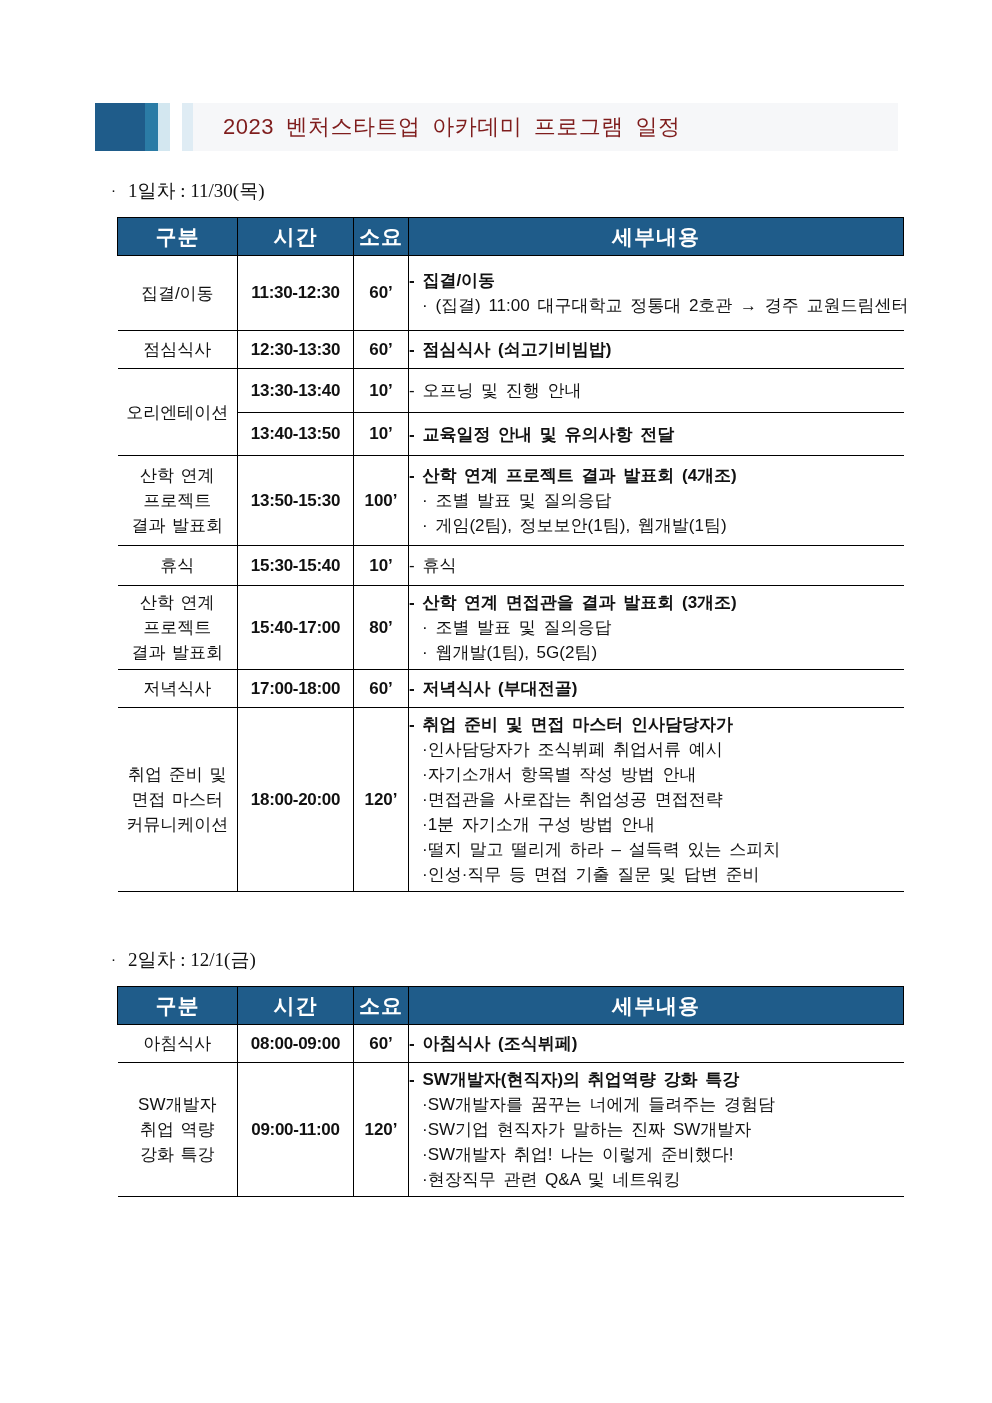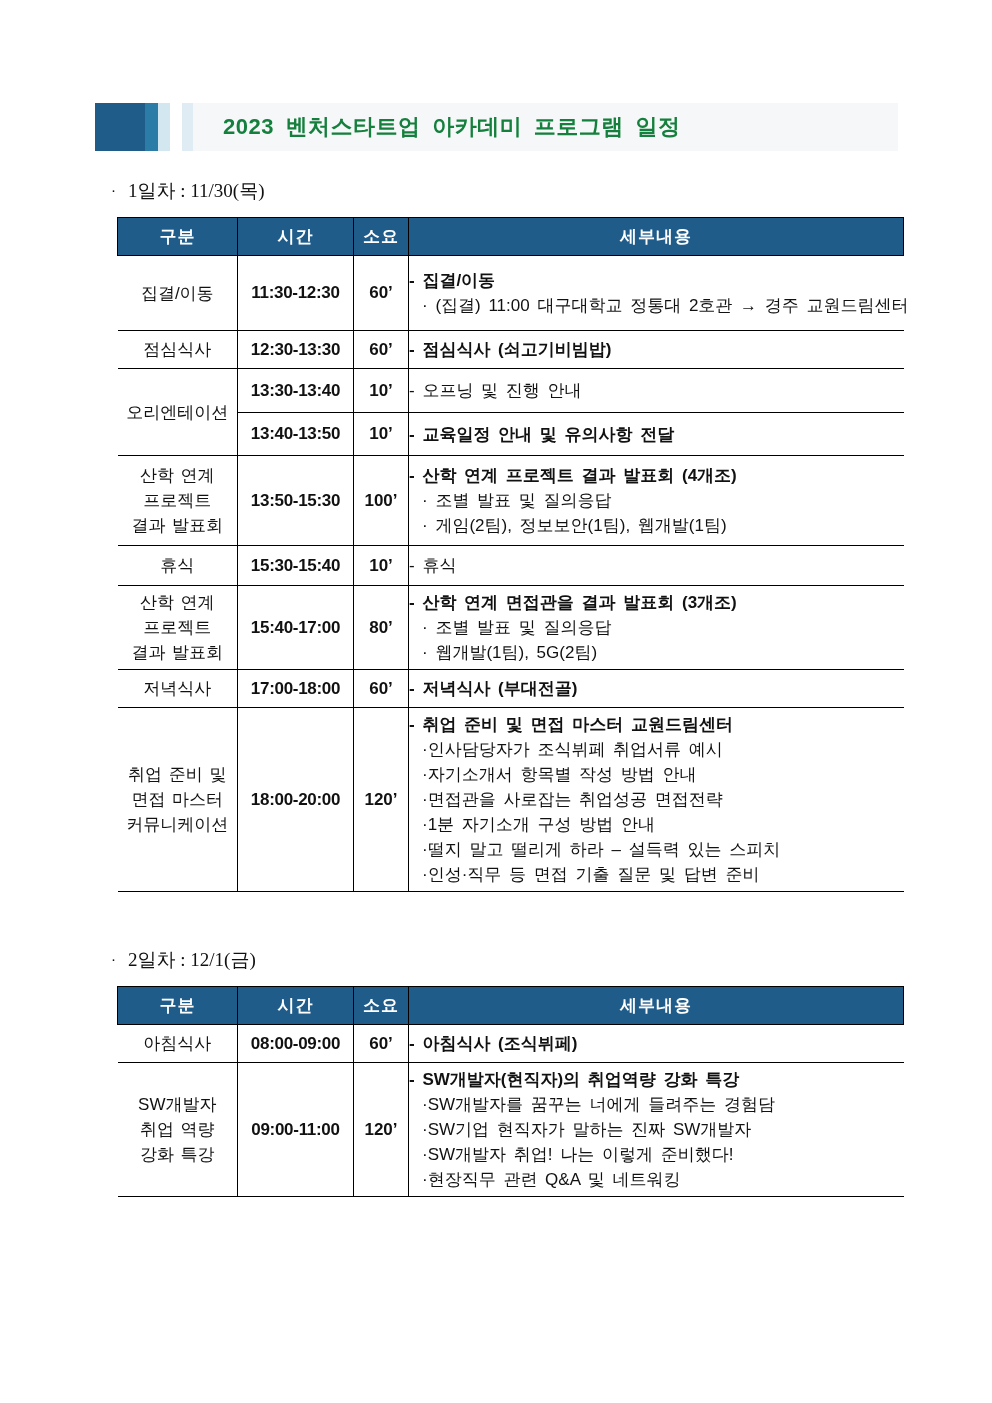--- a/index.html
+++ b/index.html
@@ -19,42 +19,42 @@
   .deco-square{left:0;width:50px;background:var(--deco-dark,#1f5c8a);}
   .deco-s1{left:50px;width:13px;background:var(--deco-teal,#2b7ca6);}
   .deco-s2{left:63px;width:12px;background:var(--deco-pale1,#d3e7f0);}
   .deco-s3{left:87px;width:11px;background:var(--deco-pale2,#dfecf4);}
   .title-bar{
     position:absolute;left:98px;top:0;width:705px;height:48px;
     background:var(--titlebar-bg,#f6f7f9);
     display:flex;align-items:center;
   }
   .title-bar .t{
-    padding-left:30px;font-weight:bold;font-size:22px;letter-spacing:0.5px;
-    word-spacing:5px;color:#15803d;white-space:nowrap;
+    padding-left:30px;font-weight:normal;font-size:22px;letter-spacing:0.5px;
+    word-spacing:5px;color:#7f1d1d;white-space:nowrap;
   }
   
   .content{position:absolute;top:151px;left:117px;width:790px;}
   .day-section{margin:0;}
   .day-label{
     font-family:"Liberation Serif","DejaVu Serif",serif;
     font-size:19px;color:#111;
     margin:27px 0 13px -6px;
     display:flex;align-items:center;
   }
   .day-label .bullet{font-size:15px;margin-right:12px;}
   
   table.schedule{
     border-collapse:collapse;table-layout:fixed;width:786px;
   }
   table.schedule th{
     background:var(--header-bg,#1f5c8a);
     color:var(--header-text,#fff);
     border:1.5px solid #000;
-    font-weight:bold;font-size:17px;
+    font-weight:bold;font-size:21px;
     height:37px;padding:0;letter-spacing:1px;margin-top:36px;
   }
   table.schedule td{
     border-bottom:1.2px solid #000;
     font-size:17px;vertical-align:middle;padding:4px 0;
   }
   td.cat,td.time,td.dur{border-right:1.2px solid #000;text-align:center;}
   td.cat{line-height:25px;word-spacing:2px;}
   td.time{font-weight:bold;font-size:16px;letter-spacing:-0.3px;}
   td.dur{font-weight:bold;font-size:16px;}
@@ -188,21 +188,21 @@
             </tr>
             <tr style="height: 178px;">
               <td class="cat">
                 <div>취업 준비 및</div>
                 <div>면접 마스터</div>
                 <div>커뮤니케이션</div>
               </td>
               <td class="time">18:00-20:00</td>
               <td class="dur">120’</td>
               <td class="det">
-                <div class="line bold">- 취업 준비 및 면접 마스터 교원드림센터</div>
+                <div class="line bold">- 취업 준비 및 면접 마스터 인사담당자가</div>
                 <div class="line sub">·인사담당자가 조식뷔페 취업서류 예시</div>
                 <div class="line sub">·자기소개서 항목별 작성 방법 안내</div>
                 <div class="line sub">·면접관을 사로잡는 취업성공 면접전략</div>
                 <div class="line sub">·1분 자기소개 구성 방법 안내</div>
                 <div class="line sub">·떨지 말고 떨리게 하라 – 설득력 있는 스피치</div>
                 <div class="line sub">·인성·직무 등 면접 기출 질문 및 답변 준비</div>
               </td>
             </tr>
           </tbody>
         </table>

